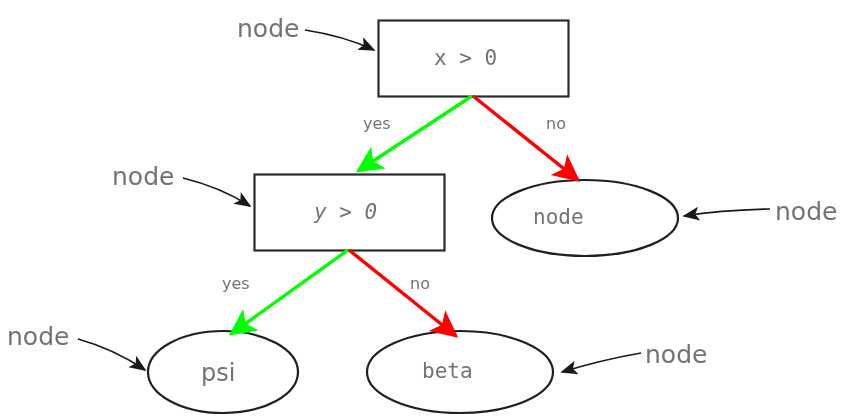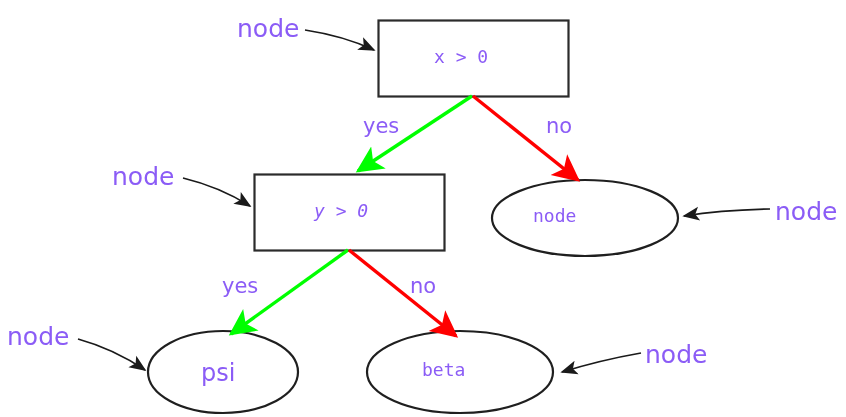--- a/index.html
+++ b/index.html
@@ -1,22 +1,22 @@
 <!DOCTYPE html>
 <html><head>
 <meta charset="utf-8">
 <style>
   html,body{margin:0;padding:0;background:#ffffff;}
   #stage{position:relative;width:846px;height:417px;background:#ffffff;overflow:hidden;
          font-family:"DejaVu Sans","Liberation Sans",sans-serif;}
   #stage svg{position:absolute;left:0;top:0;width:846px;height:417px;}
-  .lbl{position:absolute;white-space:pre;color:#8b5cf6;}
+  .lbl{position:absolute;white-space:pre;color:#737373;}
   .annot{font-family:"DejaVu Sans","Liberation Sans",sans-serif;font-size:25px;line-height:1;}
-  .edge-lbl{font-family:"DejaVu Sans","Liberation Sans",sans-serif;font-size:21px;line-height:1;}
-  .shape-txt{font-family:"DejaVu Sans Mono","Liberation Mono",monospace;font-size:18px;
+  .edge-lbl{font-family:"DejaVu Sans","Liberation Sans",sans-serif;font-size:16px;line-height:1;}
+  .shape-txt{font-family:"DejaVu Sans Mono","Liberation Mono",monospace;font-size:21px;
              line-height:1;letter-spacing:0px;}
   .shape-txt-sans{font-family:"DejaVu Sans","Liberation Sans",sans-serif;font-size:24px;line-height:1;}
 </style>
 </head>
 <body>
 
 <div id="stage">
 
   <svg viewBox="0 0 846 417">
     <defs>

